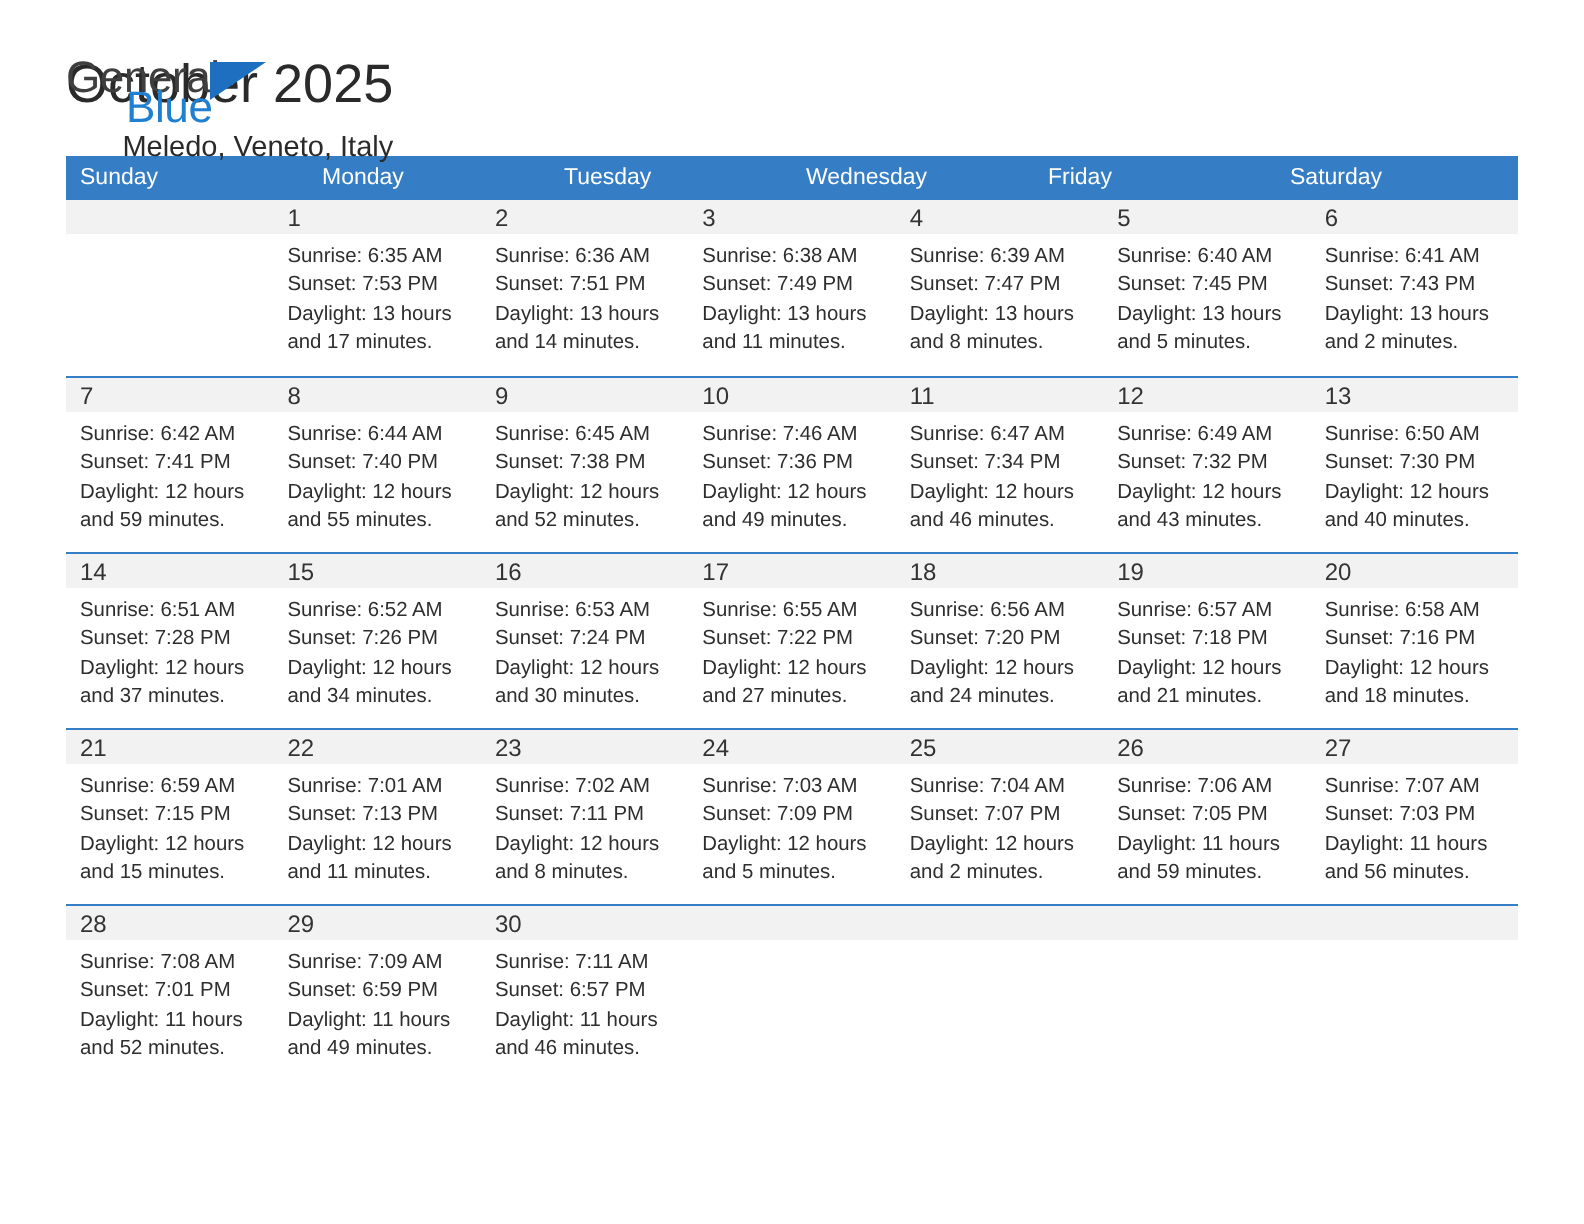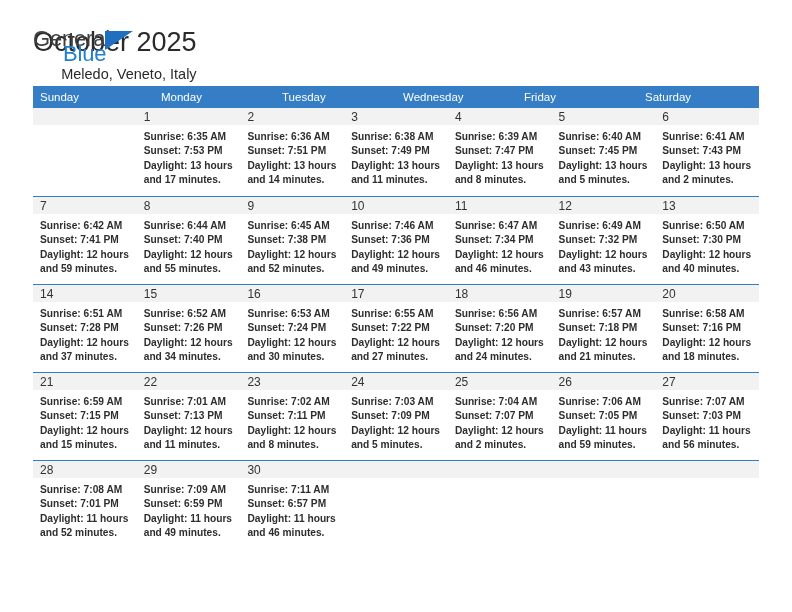--- a/index.html
+++ b/index.html
@@ -23,21 +23,21 @@
               border-left: 28px solid #1f6fc0;
               border-bottom: 19px solid transparent; }
   .logo-blue { position: absolute; left: 30px; top: 15px;
                font-size: 22px; color: #1f7fd0; letter-spacing: -0.2px; }
 
   .titlebox { text-align: right; padding-top: 2px; }
   .cal-title { font-size: 27px; color: #2a2a2a; font-weight: normal; line-height: 1.1; }
   .cal-sub   { font-size: 14.5px; color: #2a2a2a; margin-top: 8px; }
 
   
-  .calendar { width: 726px; margin-top: 14px; }
+  .calendar { width: 726px; margin-top: 6px; }
 
   .dow-row { display: flex; background: #357dc4; height: 22px; }
   .dow {
     flex: 1 1 0; min-width: 0;
     color: #ffffff; font-size: 11.5px;
     display: flex; align-items: center;
     padding-left: 7px;
   }
 
   .week {
@@ -49,21 +49,21 @@
   .week.last { height: 92px; }
 
   .cell { flex: 1 1 0; min-width: 0; position: relative; background: #ffffff; }
   .cell .daynum-band {
     height: 17px; background: #f2f2f2;
     display: flex; align-items: center;
     padding-left: 7px;
     font-size: 12px; color: #333333;
   }
   .cell.empty .daynum-band { background: #f2f2f2; }
-  .cell .lines { padding: 5px 6px 0 7px; font-weight: bold; }
+  .cell .lines { padding: 5px 6px 0 7px; }
   .cell .lines div {
     font-size: 10.2px; color: #2e2e2e;
     line-height: 14.4px; white-space: nowrap;
   }
 </style>
 </head>
 <body>
 
 <div class="page">
 

